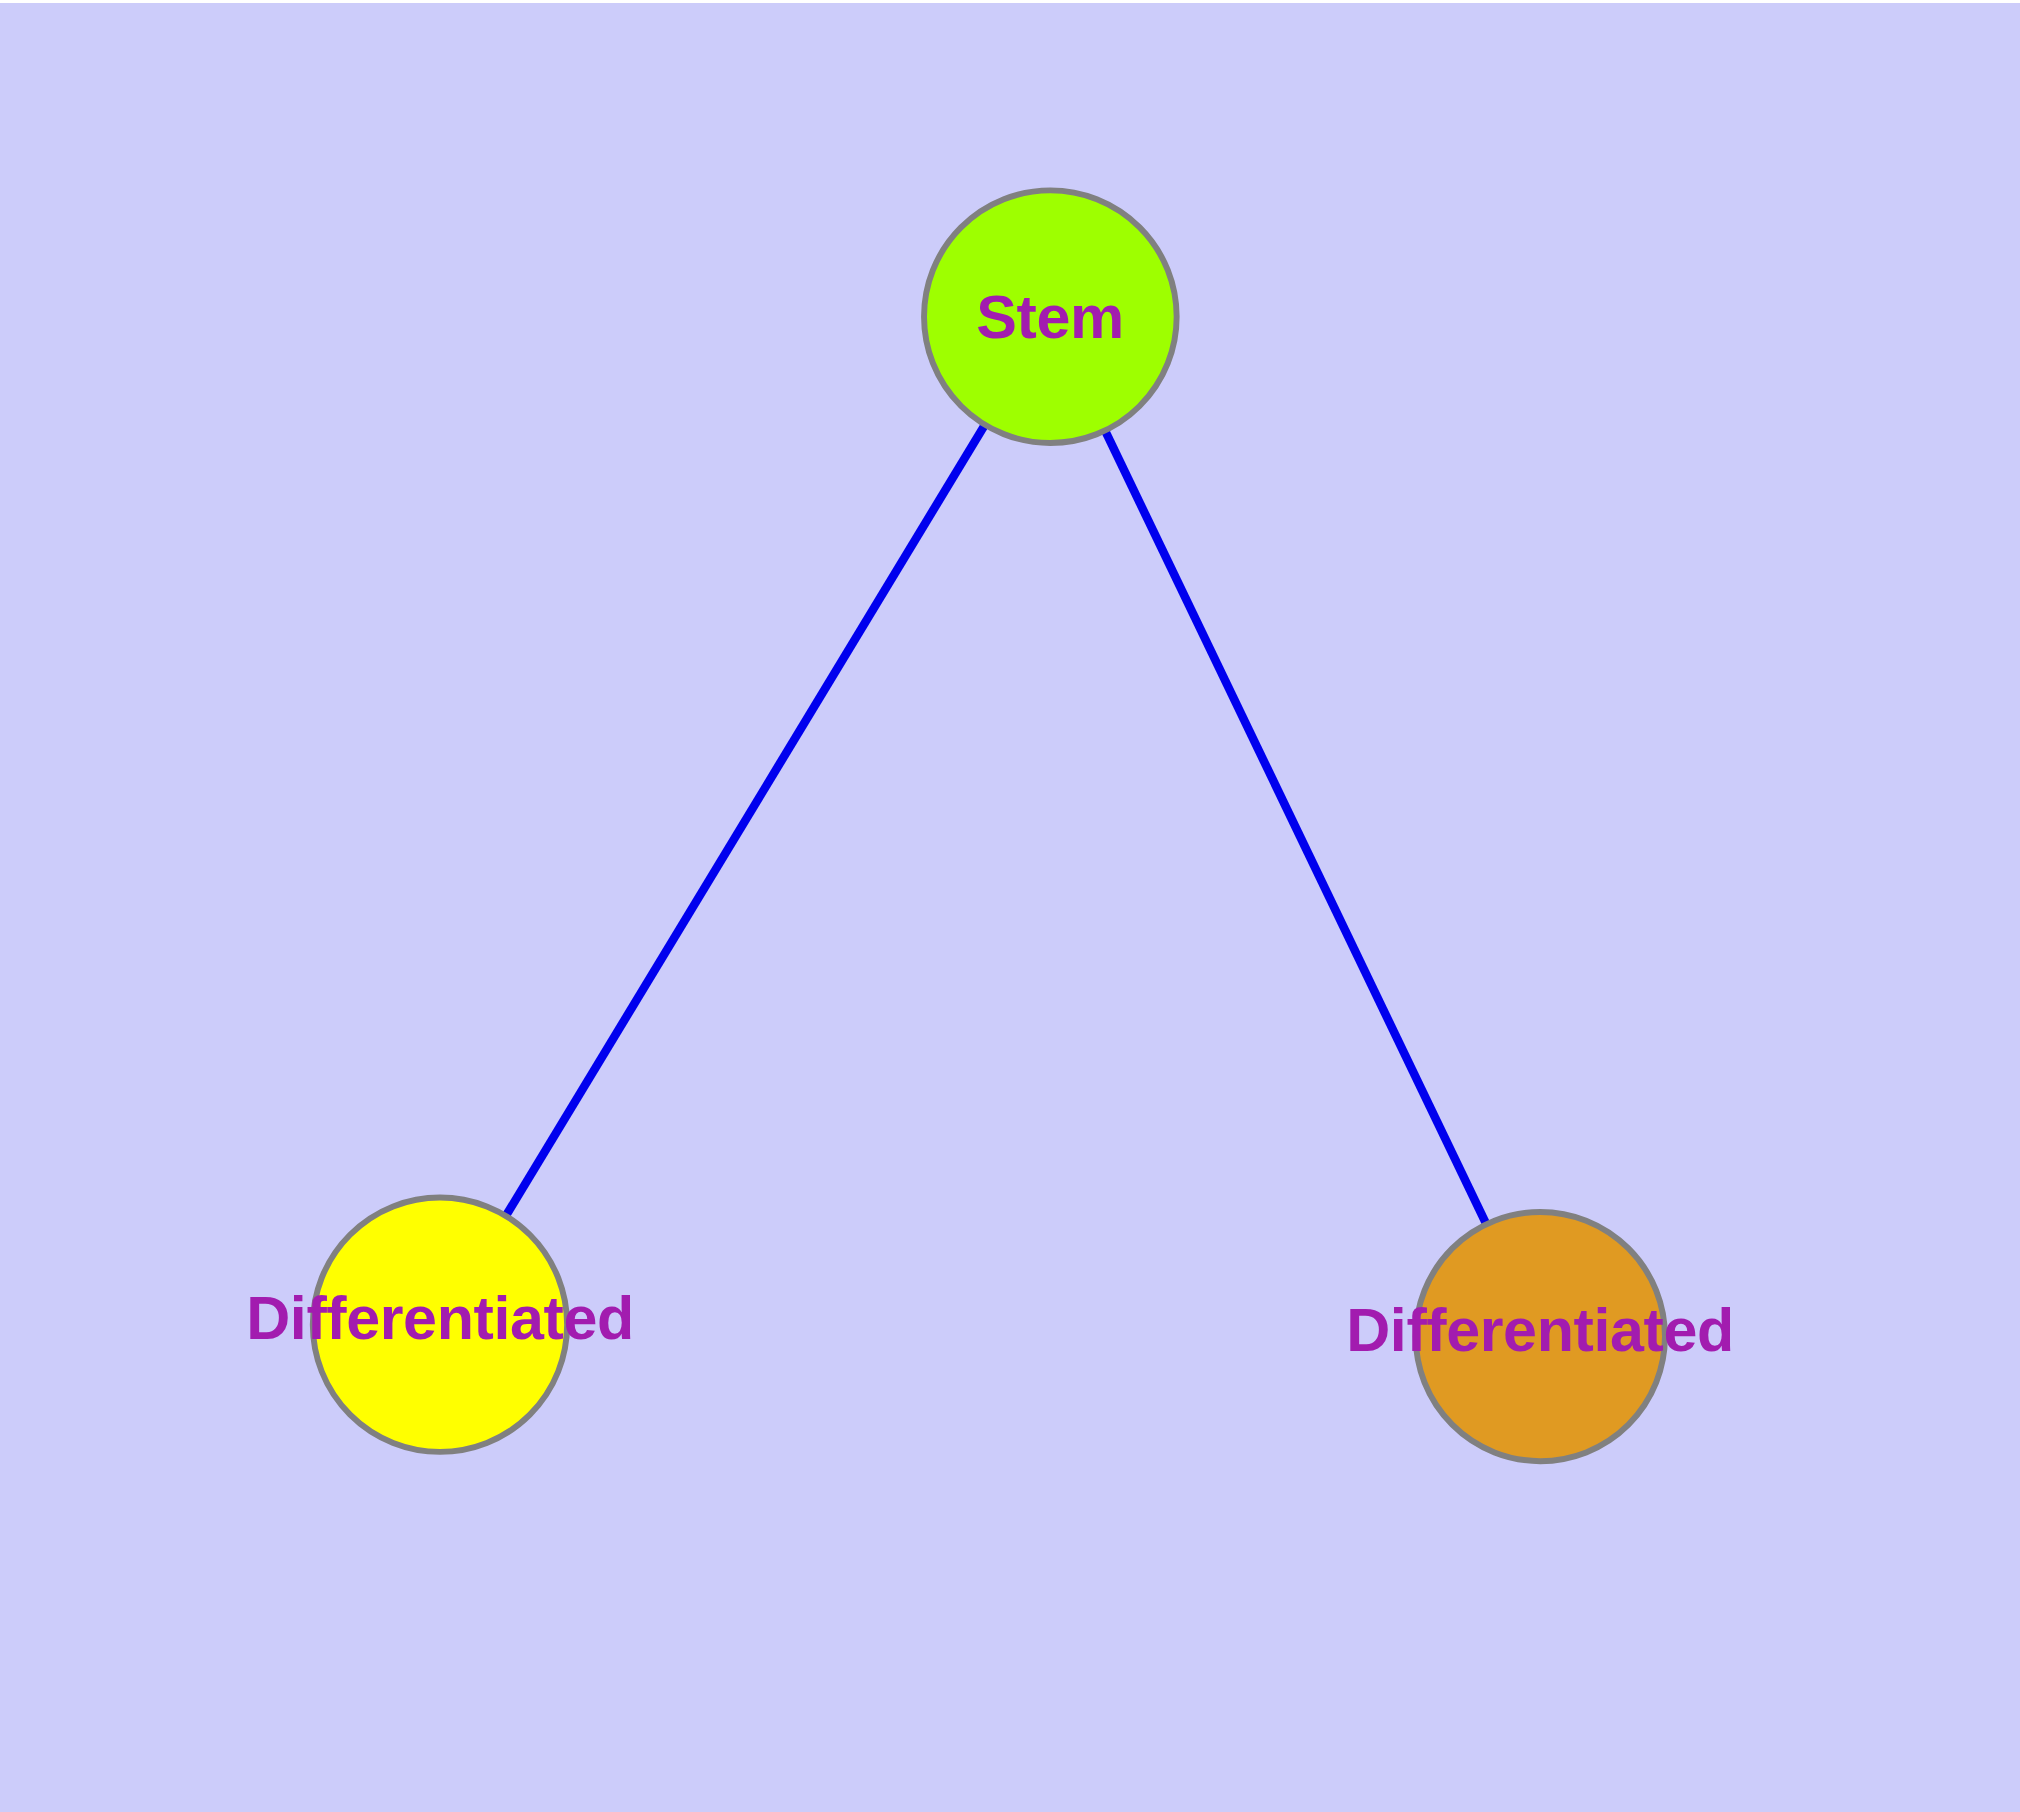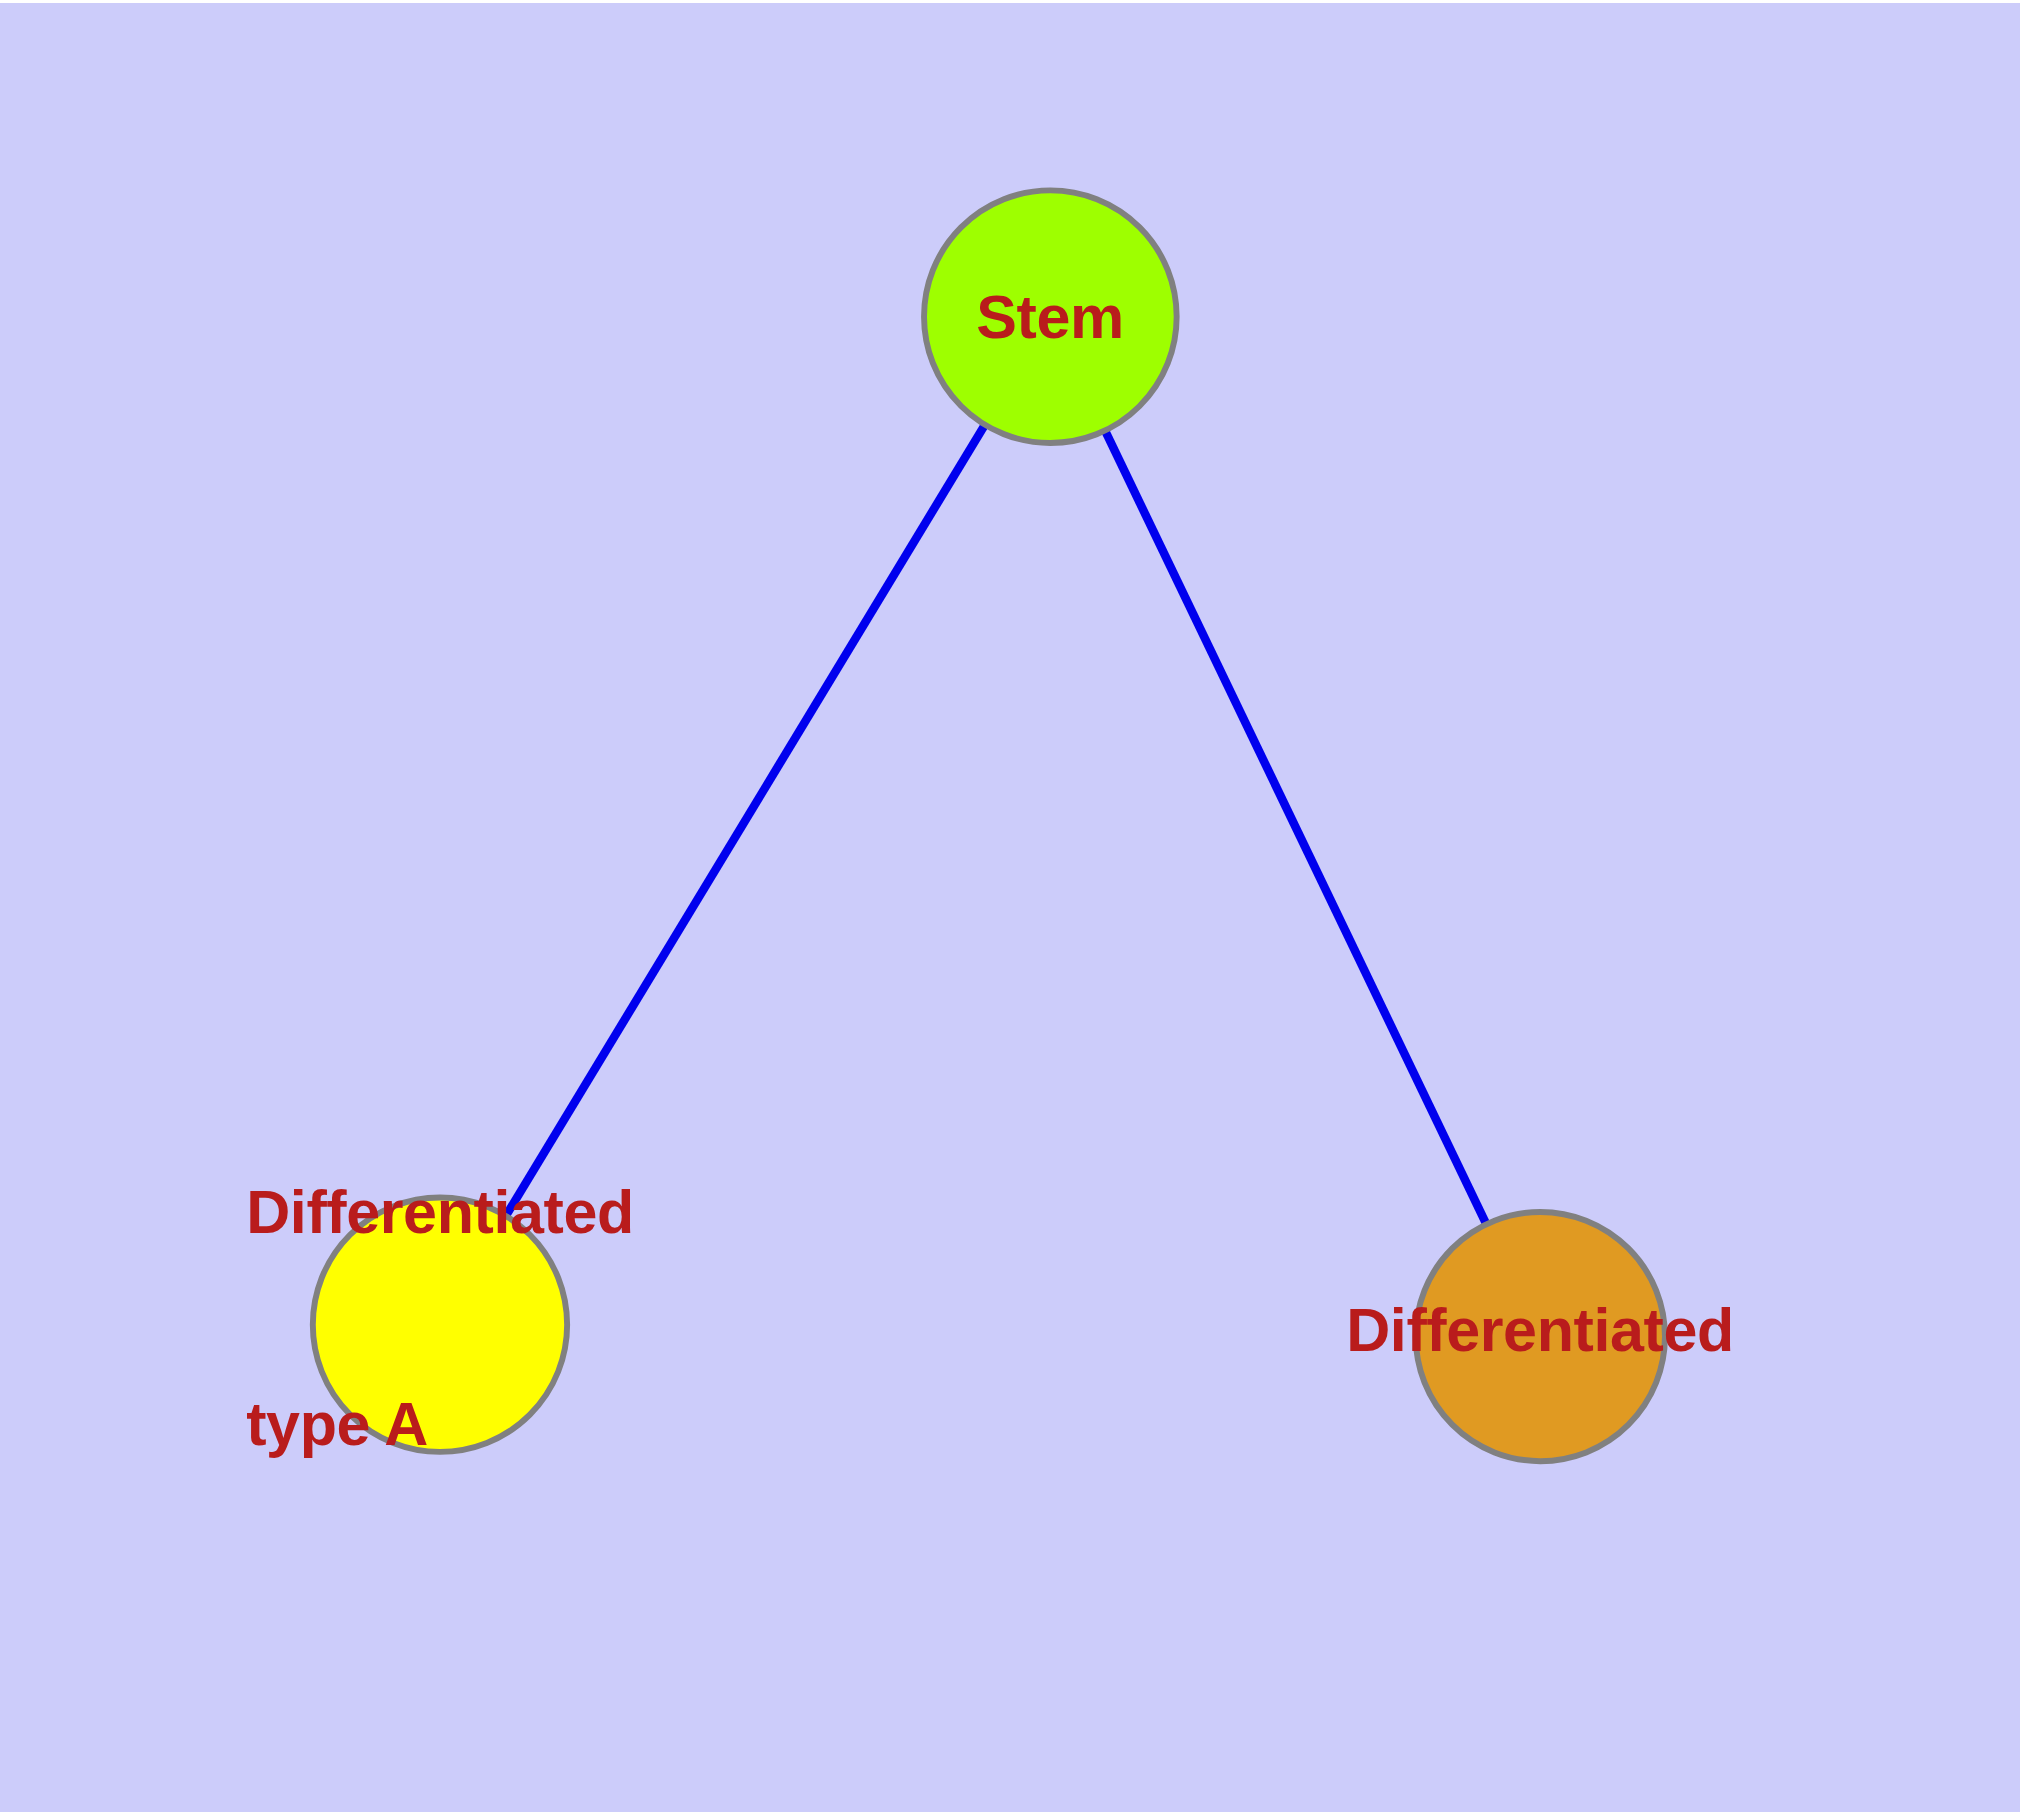--- a/index.html
+++ b/index.html
@@ -27,26 +27,26 @@
     position: absolute;
     left: 0;
     top: 0;
     width: 100%;
     height: 100%;
     display: block;
   }
   .node-label {
     position: absolute;
     transform: translate(-50%, -50%);
-    text-align: left;
+    text-align: right;
     font-family: "Liberation Sans", "DejaVu Sans", sans-serif;
     font-weight: bold;
     font-size: 61px;
     line-height: 1.16;
-    color: #b91c1c;
+    color: #a21caf;
     white-space: pre;
     pointer-events: none;
     letter-spacing: -0.4px;
   }
 </style>
 </head>
 <body>
 
 <div id="stage">
   <div id="canvas">
@@ -62,21 +62,20 @@
         <circle cx="1239" cy="370" r="149" fill="#9eff00" stroke="#808080" stroke-width="7"></circle>
         <circle cx="519" cy="1559" r="150" fill="#ffff00" stroke="#808080" stroke-width="7"></circle>
         <circle cx="1817" cy="1573" r="147" fill="#e09a22" stroke="#808080" stroke-width="7"></circle>
       </g>
     </svg>
 
     <div class="node-label" style="left:1050px; top:314px;">Stem</div>
 
     <div class="node-label" style="left:440px; top:1316px;">
       <div>Differentiated</div>
-      <div>type A</div>
     </div>
 
     <div class="node-label" style="left:1540px; top:1328px;">
       <div>Differentiated</div>
     </div>
 
   </div>
 </div>
 
 

